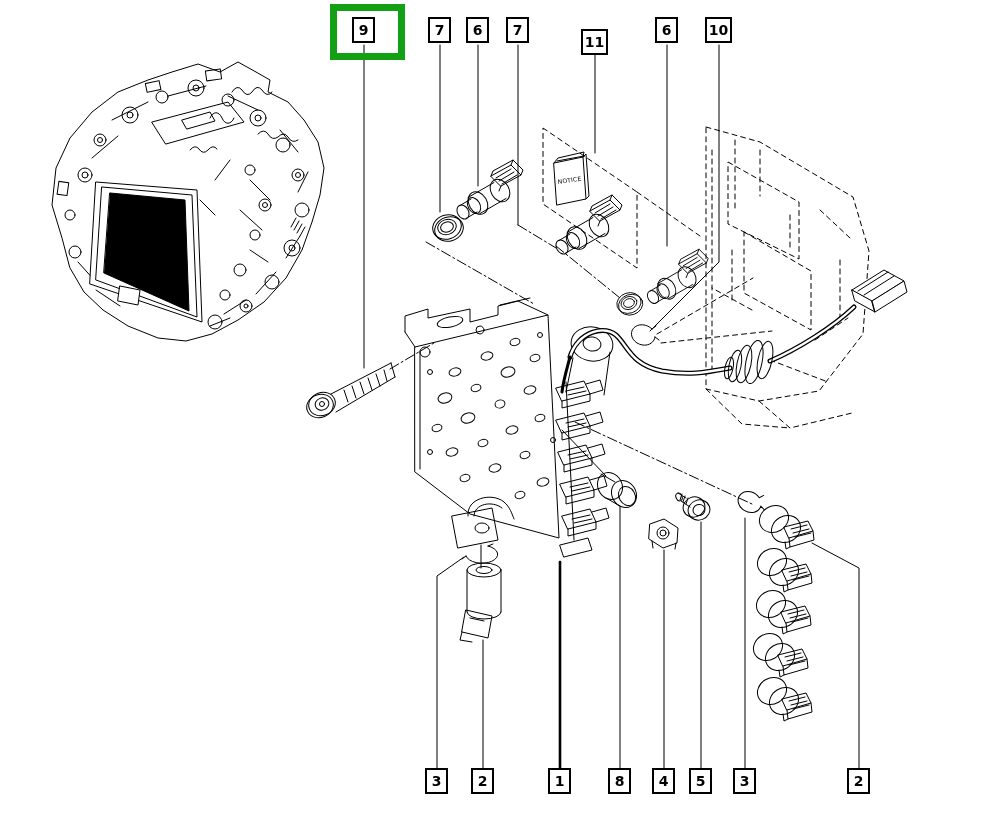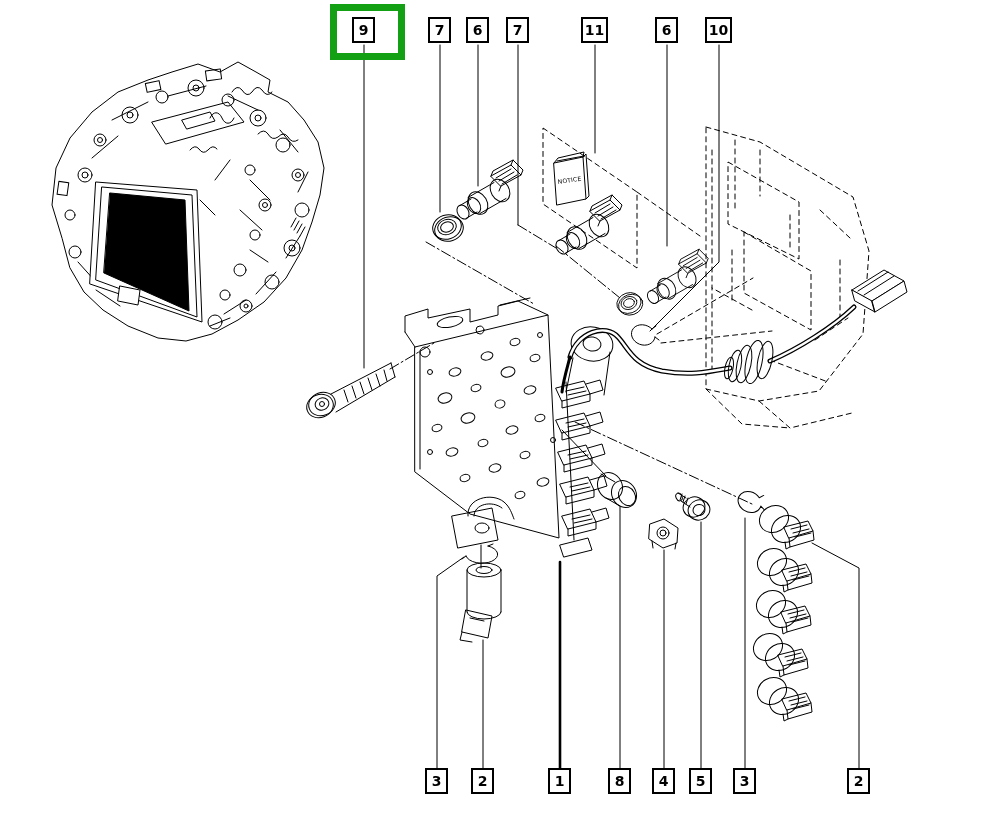--- a/index.html
+++ b/index.html
@@ -301,21 +301,21 @@
     </div>
   <div class="co" style="left:428px;top:17px;">
       <span>7</span>
     </div>
   <div class="co" style="left:466px;top:17px;">
       <span>6</span>
     </div>
   <div class="co" style="left:506px;top:17px;">
       <span>7</span>
     </div>
-  <div class="co wide" style="left:581px;top:17px;">
+  <div class="co wide" style="left:581px;top:29px;">
       <span>11</span>
     </div>
   <div class="co" style="left:655px;top:17px;">
       <span>6</span>
     </div>
   <div class="co wide" style="left:705px;top:17px;">
       <span>10</span>
     </div>
 
   <div class="co" style="left:425px;top:768px;">

